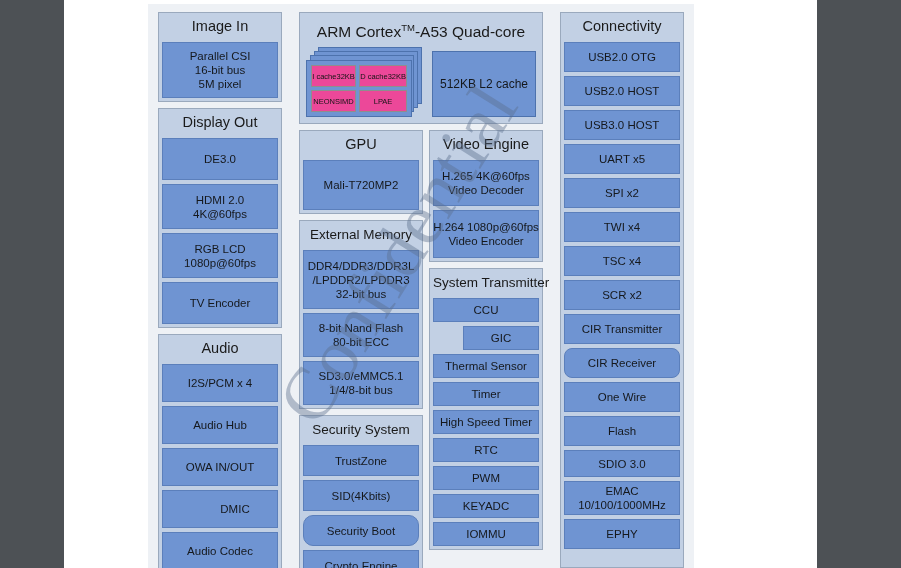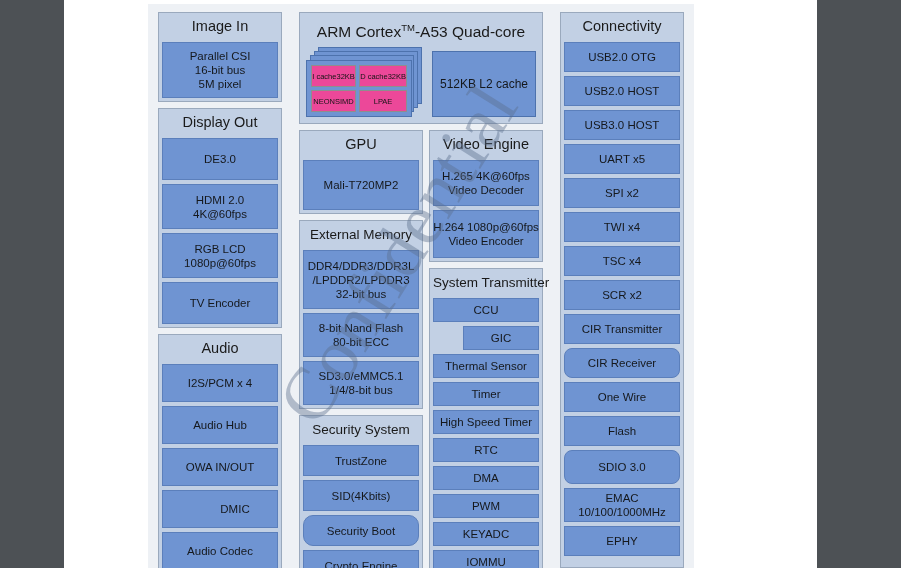--- a/index.html
+++ b/index.html
@@ -334,23 +334,20 @@
               <div class="box" style="height: 24px;">
                 <span class="l">Timer</span>
               </div>
               <div class="box" style="height: 24px;">
                 <span class="l">High Speed Timer</span>
               </div>
               <div class="box" style="height: 24px;">
                 <span class="l">RTC</span>
               </div>
               <div class="box" style="height: 24px;">
-                <span class="l">DMA</span>
-              </div>
-              <div class="box" style="height: 24px;">
                 <span class="l">PWM</span>
               </div>
               <div class="box" style="height: 24px;">
                 <span class="l">KEYADC</span>
               </div>
               <div class="box" style="height: 24px;">
                 <span class="l">IOMMU</span>
               </div>
             </div>
         </div>
@@ -389,21 +386,21 @@
           </div>
           <div class="box" style="height: 30px; border-radius: 8px;">
             <span class="l">CIR Receiver</span>
           </div>
           <div class="box" style="height: 30px;">
             <span class="l">One Wire</span>
           </div>
           <div class="box" style="height: 30px;">
             <span class="l">Flash</span>
           </div>
-          <div class="box" style="height: 34px; border-radius: 8px;">
+          <div class="box" style="height: 27px;">
             <span class="l">SDIO 3.0</span>
           </div>
           <div class="box" style="height: 34px;">
             <span class="l">EMAC</span>
             <span class="l">10/100/1000MHz</span>
           </div>
           <div class="box" style="height: 30px;">
             <span class="l">EPHY</span>
           </div>
         </div>

